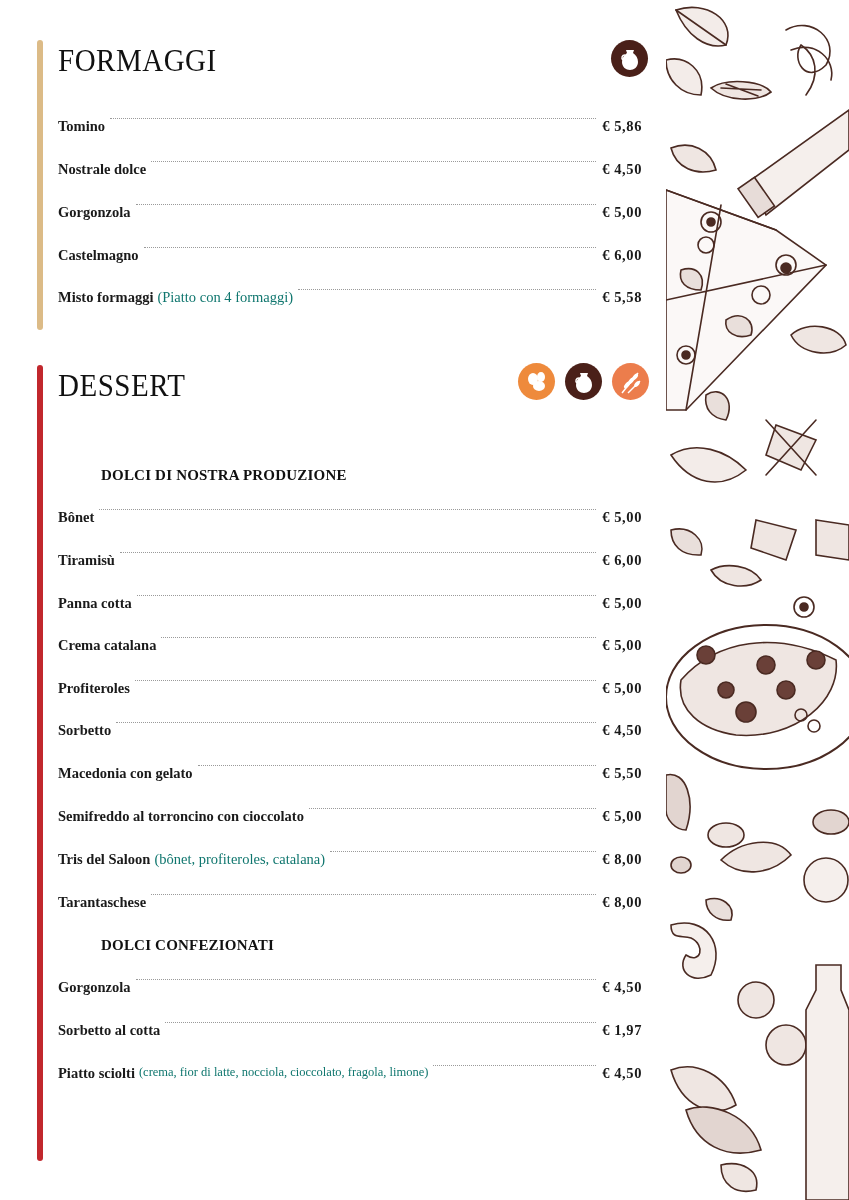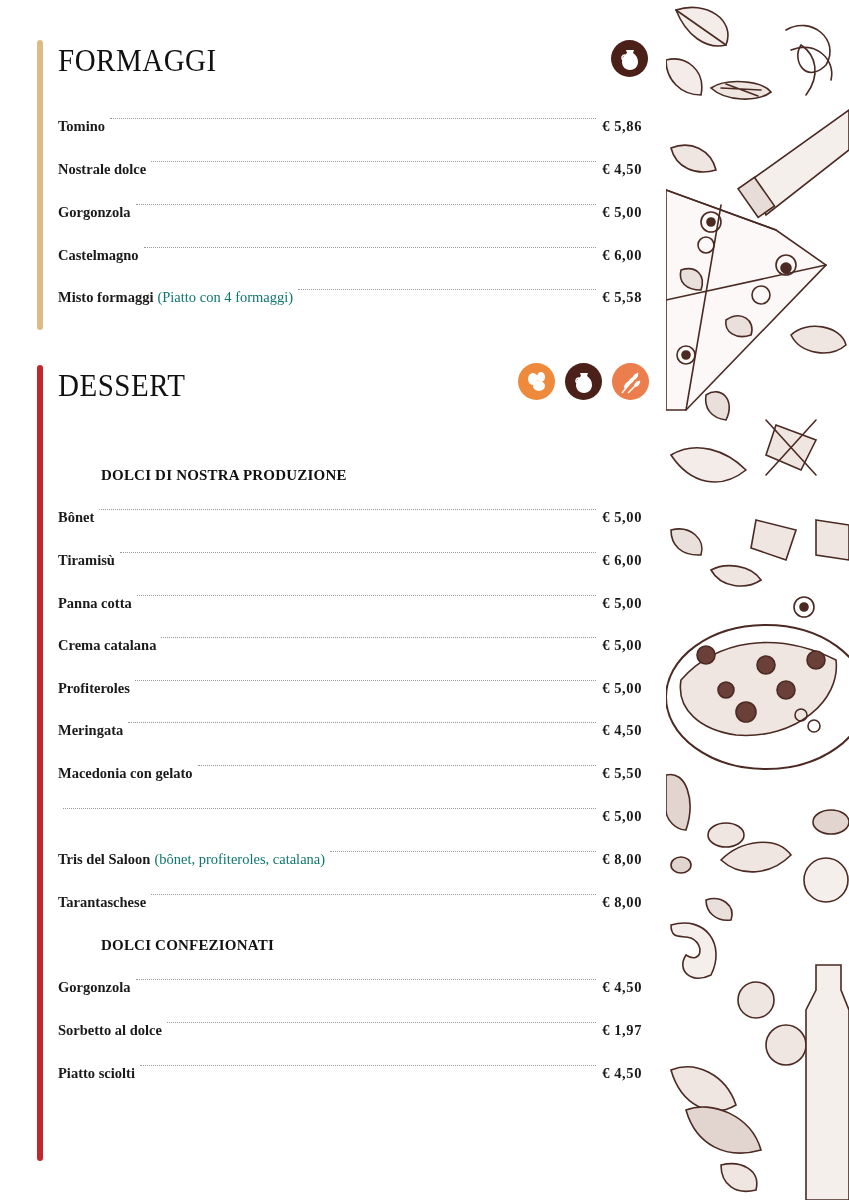--- a/index.html
+++ b/index.html
@@ -121,30 +121,31 @@
   <span class="name">Crema catalana</span>
   <span class="dots"></span>
   <span class="price">€ 5,00</span>
 </div>
 <div class="row" style="top:680px">
   <span class="name">Profiteroles</span>
   <span class="dots"></span>
   <span class="price">€ 5,00</span>
 </div>
 <div class="row" style="top:722px">
-  <span class="name">Meringata</span>
+  <span class="name">Sorbetto</span>
   <span class="dots"></span>
   <span class="price">€ 4,50</span>
 </div>
 <div class="row" style="top:765px">
   <span class="name">Macedonia con gelato</span>
   <span class="dots"></span>
   <span class="price">€ 5,50</span>
 </div>
 <div class="row" style="top:808px">
+  <span class="name">Semifreddo al torroncino con cioccolato</span>
   <span class="dots"></span>
   <span class="price">€ 5,00</span>
 </div>
 <div class="row" style="top:851px">
   <span class="name">Tris del Saloon</span>
   <span class="desc">(bônet, profiteroles, catalana)</span>
   <span class="dots"></span>
   <span class="price">€ 8,00</span>
 </div>
 <div class="row" style="top:894px">
@@ -154,26 +155,27 @@
 </div>
 
 <div class="subhead" style="top:937px">DOLCI CONFEZIONATI</div>
 
 <div class="row" style="top:979px">
   <span class="name">Gorgonzola</span>
   <span class="dots"></span>
   <span class="price">€ 4,50</span>
 </div>
 <div class="row" style="top:1022px">
-  <span class="name">Sorbetto al dolce</span>
+  <span class="name">Sorbetto al cotta</span>
   <span class="dots"></span>
   <span class="price">€ 1,97</span>
 </div>
 <div class="row" style="top:1065px">
   <span class="name">Piatto sciolti</span>
+  <span class="desc small">(crema, fior di latte, nocciola, cioccolato, fragola, limone)</span>
   <span class="dots"></span>
   <span class="price">€ 4,50</span>
 </div>
 
 <div class="illus">
   <svg width="183" height="1200" viewBox="0 0 183 1200" fill="none" stroke="#4a2a22" stroke-width="1.6" stroke-linecap="round">
 
     <path d="M10 10 C40 0 70 20 60 45 C40 50 20 35 10 10 Z" fill="#f3ece9"></path>
     <path d="M10 10 L60 45"></path>
     <path d="M0 60 C20 55 40 70 35 95 C15 95 0 80 0 60 Z" fill="#f3ece9"></path>

